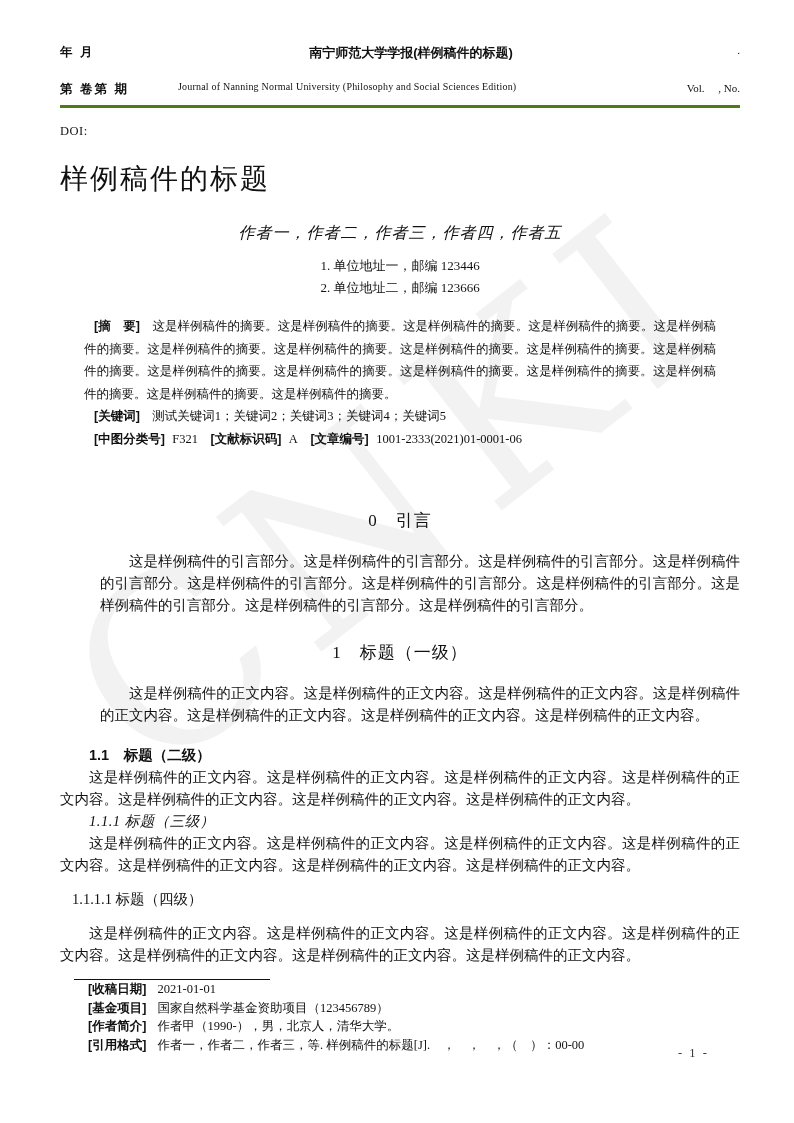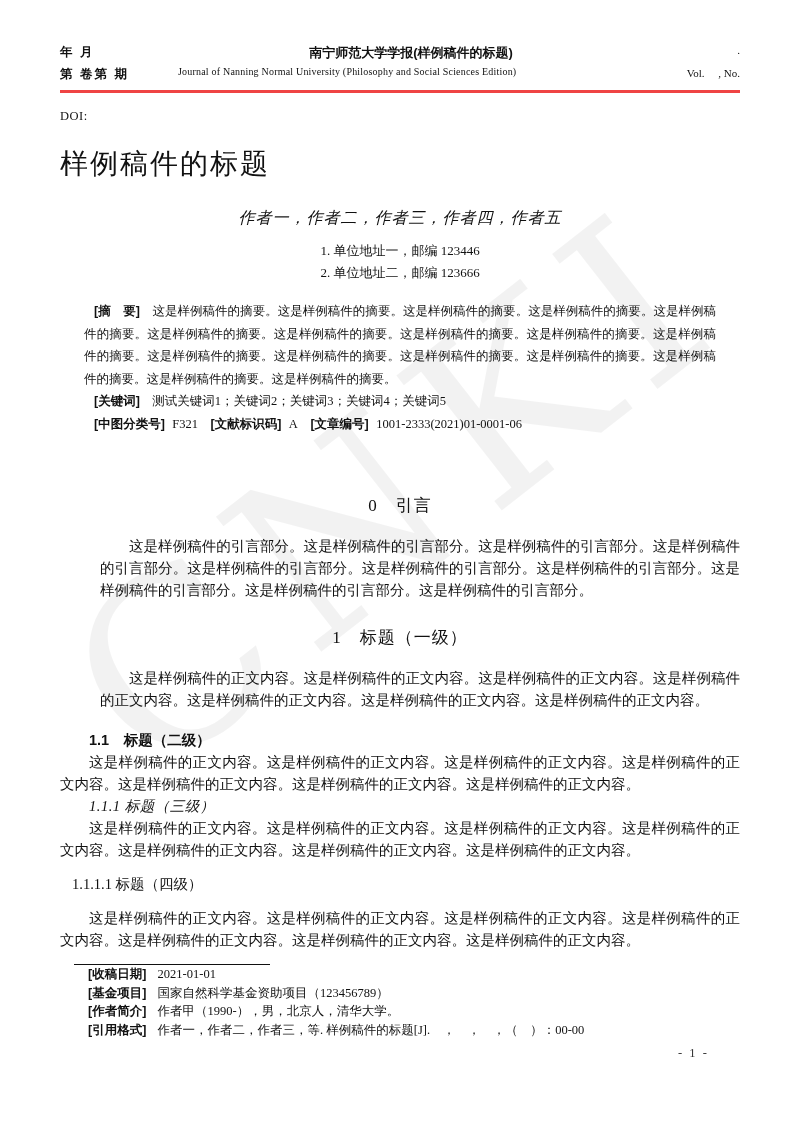--- a/index.html
+++ b/index.html
@@ -18,22 +18,22 @@
     transform:rotate(-38deg);
     font-family:"DejaVu Serif", serif;
     font-size:235px;letter-spacing:22px;
     color:rgba(0,0,0,0.05);
     user-select:none;pointer-events:none;
     z-index:0;
   }
   .content{position:absolute;left:60px;top:44px;width:680px;z-index:1;}
 
   
-  .jheader{display:grid;grid-template-columns:118px 1fr 96px;row-gap:4px;
-           padding-bottom:7px;border-bottom:3px solid #ef4444;}
+  .jheader{display:grid;grid-template-columns:118px 1fr 96px;row-gap:19px;
+           padding-bottom:7px;border-bottom:3px solid #4d7c0f;}
   .jh-left{font-family:"Liberation Sans", sans-serif;font-weight:600;font-size:12.5px;letter-spacing:2px;}
   .jh-center-cn{font-family:"Liberation Sans", sans-serif;font-weight:700;font-size:13px;text-align:center;}
   .jh-right1{font-size:11px;text-align:right;}
   .jh-center-en{font-size:10px;letter-spacing:0.2px;white-space:nowrap;}
   .jh-right2{font-size:11px;text-align:right;white-space:nowrap;}
 
   .doi{margin-top:16px;font-size:12.5px;letter-spacing:0.5px;}
 
   .title{margin-top:22px;font-size:28px;line-height:36px;font-weight:500;letter-spacing:2px;}
   .authors{margin-top:24px;text-align:center;font-size:16px;line-height:24px;font-style:italic;letter-spacing:1px;}

